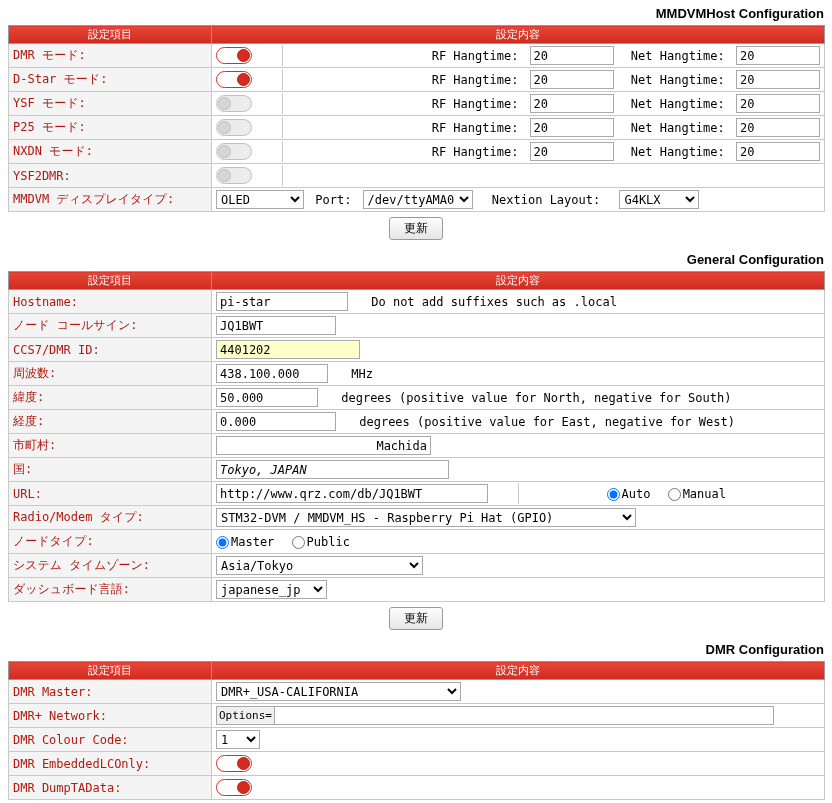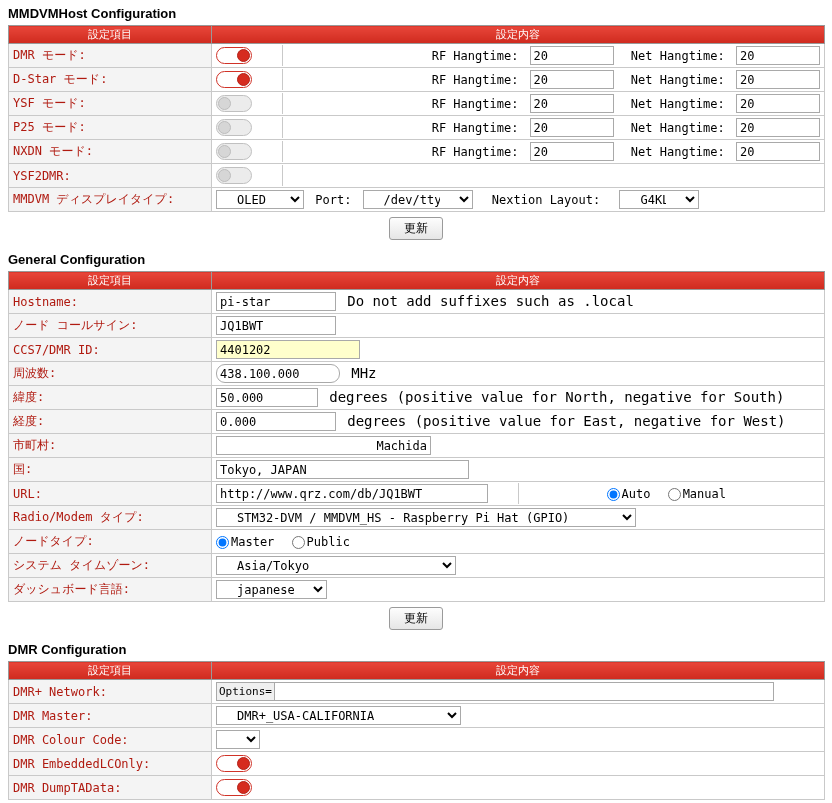--- a/index.html
+++ b/index.html
@@ -13,21 +13,21 @@
     font-family: "DejaVu Sans Mono", monospace;
     font-size: 12px;
     color: #000;
   }
   .page {
     width: 832px;
     box-sizing: border-box;
     padding: 0 8px;
   }
   .section-title {
-    text-align: left;
+    text-align: right;
     font-family: "Liberation Sans", sans-serif;
     font-weight: bold;
     font-size: 13px;
     margin: 6px 0 4px 0;
   }
   table.cfg {
     width: 816px;
     border-collapse: collapse;
     border: 1px solid #999;
     table-layout: fixed;
@@ -107,24 +107,24 @@
   input.txt.hl {
     background: #ffffcc;
   }
   select.sel {
     font-family: "DejaVu Sans Mono", monospace;
     font-size: 12px;
     border: 1px solid #a9a9a9;
     background: #fff;
     height: 19px;
     box-sizing: border-box;
-    padding: 0 16px;
+    padding: 0 0;
   }
   .hang-label { margin-right: 4px; }
-  .note { font-size: 14px; padding-left: 4px; }
+  .note { font-size: 12px; padding-left: 4px; margin-left: 12px; }
   .btnwrap {
     text-align: center;
     padding: 5px 0 6px 0;
   }
   button.upd {
     font-family: "DejaVu Sans Mono", monospace;
     font-size: 12px;
     padding: 2px 14px;
     border: 1px solid #9a9a9a;
     background: linear-gradient(#fdfdfd, #e6e6e6);
@@ -313,40 +313,40 @@
         <col style="width:613px">
       </colgroup>
     <tbody>
         <tr>
       <th>設定項目</th>
       <th>設定内容</th>
     </tr>
     <tr>
       <td class="label">Hostname:</td>
       <td class="val">
-        <input class="txt" style="width: 120px;" value="pi-star">
+        <input class="txt" style="width: 132px;" value="pi-star">
         <span class="note">Do not add suffixes such as .local</span>
       </td>
     </tr>
     <tr>
       <td class="label">ノード コールサイン:</td>
       <td class="val">
         <input class="txt" style="width: 120px;" value="JQ1BWT">
       </td>
     </tr>
     <tr>
       <td class="label">CCS7/DMR ID:</td>
       <td class="val">
         <input class="txt hl" style="width: 144px;" value="4401202">
       </td>
     </tr>
     <tr>
       <td class="label">周波数:</td>
       <td class="val">
-        <input class="txt" style="width: 124px; border-radius: 9px;" value="438.100.000">
+        <input class="txt" style="width: 112px;" value="438.100.000">
         <span class="note">MHz</span>
       </td>
     </tr>
     <tr>
       <td class="label">緯度:</td>
       <td class="val">
         <input class="txt" style="width: 102px;" value="50.000">
         <span class="note">degrees (positive value for North, negative for South)</span>
       </td>
     </tr>
@@ -359,21 +359,21 @@
     </tr>
     <tr>
       <td class="label">市町村:</td>
       <td class="val">
         <input class="txt" style="width: 215px; text-align: right;" value="Machida">
       </td>
     </tr>
     <tr>
       <td class="label">国:</td>
       <td class="val">
-        <input class="txt" style="width: 253px;" value="Tokyo, JAPAN">
+        <input class="txt" style="width: 233px; font-style: italic;" value="Tokyo, JAPAN">
       </td>
     </tr>
     <tr>
       <td class="label">URL:</td>
       <td class="val" style="padding:0">
         <table style="width:100%;border-collapse:collapse;table-layout:fixed">
           <tbody>
                 <tr>
             <td style="border:none;border-right:1px solid #c9c9c9;padding:1px 4px">
               <input class="txt" style="width: 272px;" value="http://www.qrz.com/db/JQ1BWT">
@@ -400,21 +400,21 @@
       <td class="val">
         <span class="radio-group">
           <label><input type="radio" name="nodetype" checked="" style=""><span>Master</span></label>
           <label><input type="radio" name="nodetype" style=""><span>Public</span></label>
         </span>
       </td>
     </tr>
     <tr>
       <td class="label">システム タイムゾーン:</td>
       <td class="val">
-        <select class="sel" style="width:240px"><option>Asia/Tokyo</option><option>Europe/London</option><option>America/New_York</option><option>UTC</option></select>
+        <select class="sel" style="width:207px"><option>Asia/Tokyo</option><option>Europe/London</option><option>America/New_York</option><option>UTC</option></select>
       </td>
     </tr>
     <tr>
       <td class="label">ダッシュボード言語:</td>
       <td class="val">
         <select class="sel" style="width:111px"><option>japanese_jp</option><option>english_uk</option><option>english_us</option><option>deutsch_de</option><option>french_fr</option></select>
       </td>
     </tr>
   </tbody>
     </table>
@@ -427,29 +427,29 @@
     <colgroup>
         <col style="width:203px">
         <col style="width:613px">
       </colgroup>
     <tbody>
         <tr>
       <th>設定項目</th>
       <th>設定内容</th>
     </tr>
     <tr>
+      <td class="label">DMR Master:</td>
+      <td class="val">
+        <select class="sel" style="width:245px"><option>DMR+_USA-CALIFORNIA</option><option>BM_Japan_4401</option><option>DMRGateway</option><option>DMR+_IPSC2-JAPAN</option></select>
+      </td>
+    </tr>
+    <tr>
       <td class="label">DMR+ Network:</td>
       <td class="val">
         <span class="opt-label">Options=</span><input class="txt" style="width: 500px; vertical-align: middle;" value="">
-      </td>
-    </tr>
-    <tr>
-      <td class="label">DMR Master:</td>
-      <td class="val">
-        <select class="sel" style="width:245px"><option>DMR+_USA-CALIFORNIA</option><option>BM_Japan_4401</option><option>DMRGateway</option><option>DMR+_IPSC2-JAPAN</option></select>
       </td>
     </tr>
     <tr>
       <td class="label">DMR Colour Code:</td>
       <td class="val">
         <select class="sel" style="width:44px"><option>1</option><option>2</option><option>3</option><option>4</option><option>5</option><option>6</option><option>7</option><option>8</option><option>9</option><option>10</option><option>11</option><option>12</option><option>13</option><option>14</option><option>15</option></select>
       </td>
     </tr>
     <tr>
       <td class="label">DMR EmbeddedLCOnly:</td>

